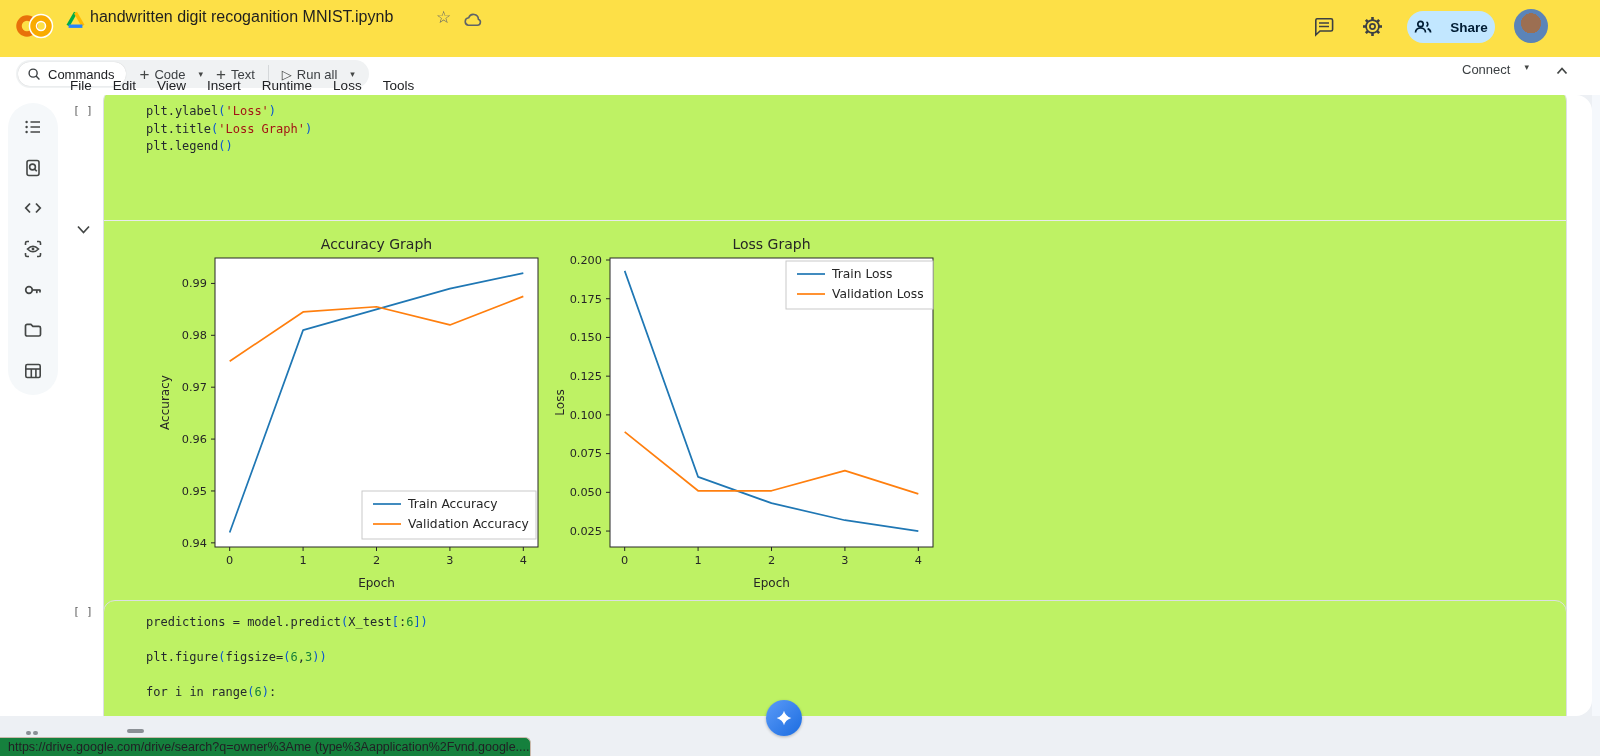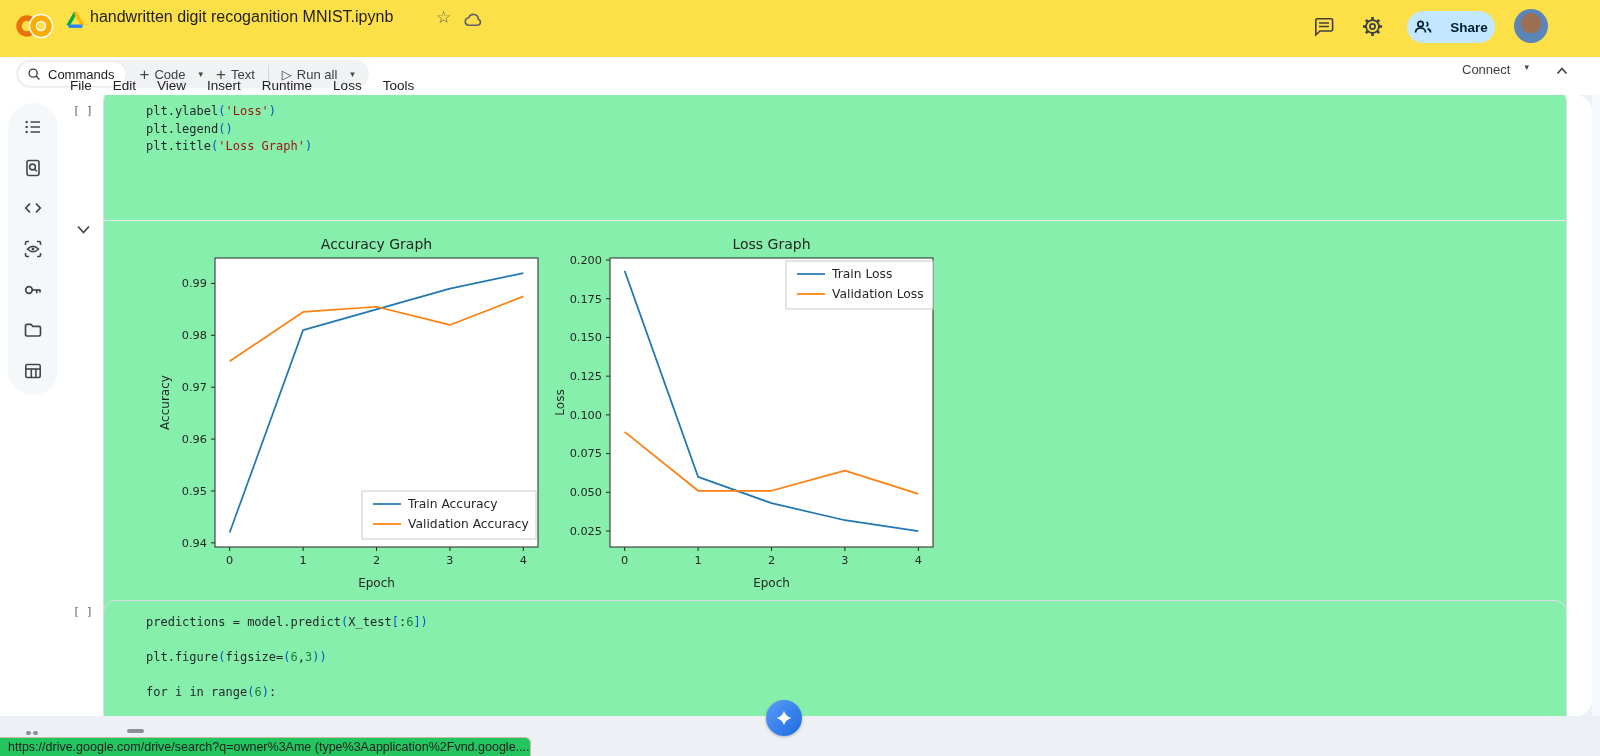--- a/index.html
+++ b/index.html
@@ -30,40 +30,40 @@
   .tool-div { width:1px; height:18px; background:#d5d8da; }
   .connect-grp { position:absolute; left:1462px; top:5px; display:flex; align-items:flex-start; gap:14px; font-size:13px; color:#3c4043; }
 
   
   .main { position:absolute; left:0; top:95px; width:1592px; height:621px; background:#fff; border-radius:0 16px 16px 0; overflow:hidden; z-index:10; }
   .right-strip { position:absolute; left:1592px; top:95px; width:8px; height:621px; background:#f5f8fc; }
 
   .rail { position:absolute; left:8px; top:8px; width:50px; height:292px; background:#f5f8fa; border-radius:25px; display:flex; flex-direction:column; align-items:center; justify-content:space-between; padding:13px 0; }
   .rail-btn { width:22px; height:22px; display:flex; align-items:center; justify-content:center; }
 
-  .cell { position:absolute; left:103px; width:1464px; background:#86efac; border:1px solid #dcdfe2; border-radius:12px; }
+  .cell { position:absolute; left:103px; width:1464px; background:#bef264; border:1px solid #dcdfe2; border-radius:12px; }
   .cell1 { top:-6px; height:596px; }
   .cell2 { top:505px; height:260px; }
   .code-block { padding:13px 0 0 42px; font-family:"DejaVu Sans Mono",monospace; font-size:12px; line-height:17.5px; }
   .code-line { white-space:pre; height:17.5px; }
   .tk-p { color:#24292e; }
   .tk-b { color:#0b57d0; }
   .tk-s { color:#a31515; }
   .tk-n { color:#188038; }
   .tk-k { color:#24292e;margin-top:23px; }
   .cell-divider { position:absolute; left:0; top:130px; width:100%; height:1px; background:#e8eaec; }
   .gutter { position:absolute; left:73px; font-family:"DejaVu Sans Mono",monospace; font-size:11px; color:#616161; z-index:12; }
   .g1 { top:9px; } .g2 { top:510px; }
   .collapse-chev { position:absolute; left:76px; top:128px; z-index:12; }
 
   .figure { position:absolute; left:30px; top:135px; }
 
   
   .foot-mark { position:absolute; background:#8b9095; border-radius:2px; z-index:20; }
-  .status-tip { position:absolute; left:0; top:737px; width:531px; height:19px; background:#22c55e; border-top:1px solid #cbb9ab; border-right:1px solid #cbb9ab; border-radius:0 6px 0 0; font-size:12.5px; color:#202124; line-height:18px; padding:0 8px; white-space:nowrap; overflow:hidden; z-index:25; }
+  .status-tip { position:absolute; left:0; top:737px; width:531px; height:19px; background:#15803d; border-top:1px solid #cbb9ab; border-right:1px solid #cbb9ab; border-radius:0 6px 0 0; font-size:12.5px; color:#202124; line-height:18px; padding:0 8px; white-space:nowrap; overflow:hidden; z-index:25; }
   .fab { position:absolute; left:766px; top:700px; width:36px; height:36px; border-radius:50%; background:linear-gradient(135deg,#5b9bf8,#1b6ce0); z-index:26; display:flex; align-items:center; justify-content:center; box-shadow:0 1px 3px rgba(0,0,0,.25); }
 </style>
 </head>
 <body>
 
 <div class="header">
   <svg class="logo" width="40" height="28" viewBox="0 0 40 28">
     <circle cx="13" cy="14" r="8" fill="none" stroke="#e8710a" stroke-width="5.5"></circle>
     <circle cx="27" cy="14" r="8" fill="none" stroke="#fff" stroke-width="8.5"></circle>
     <circle cx="27" cy="14" r="8" fill="none" stroke="#f9ab00" stroke-width="5.5"></circle>
@@ -218,22 +218,22 @@
   </div>
 
   <div class="gutter g1">[ ]</div>
   <svg class="collapse-chev" width="15" height="13" viewBox="0 0 15 13">
     <polyline points="2,3.5 7.5,9.5 13,3.5" fill="none" stroke="#444746" stroke-width="1.7"></polyline>
   </svg>
 
   <div class="cell cell1">
     <div class="code-block" id="code1">
         <div class="code-line"><span class="tk-p">plt.ylabel</span><span class="tk-b">(</span><span class="tk-s">'Loss'</span><span class="tk-b">)</span></div>
+        <div class="code-line"><span class="tk-p">plt.title</span><span class="tk-b">(</span><span class="tk-s">'Loss Graph'</span><span class="tk-b">)</span></div>
         <div class="code-line"><span class="tk-p">plt.legend</span><span class="tk-b">()</span></div>
-        <div class="code-line"><span class="tk-p">plt.title</span><span class="tk-b">(</span><span class="tk-s">'Loss Graph'</span><span class="tk-b">)</span></div>
         <div class="code-line">&nbsp;</div>
       </div>
     <div class="cell-divider"></div>
     <div class="figure">
       <svg id="figsvg" width="810" height="368" viewBox="0 0 810 368" style="font-family:'DejaVu Sans',sans-serif">
           <rect x="81" y="33" width="323" height="289" fill="#fff" stroke="#262626" stroke-width="1"></rect>
           <line x1="77" x2="81" y1="317.849192100539" y2="317.849192100539" stroke="#262626"></line>
           <text x="73" y="321.64919210053904" text-anchor="end" font-size="11.3" fill="#262626">0.94</text>
           <line x1="77" x2="81" y1="265.96409335727145" y2="265.96409335727145" stroke="#262626"></line>
           <text x="73" y="269.76409335727146" text-anchor="end" font-size="11.3" fill="#262626">0.95</text>

